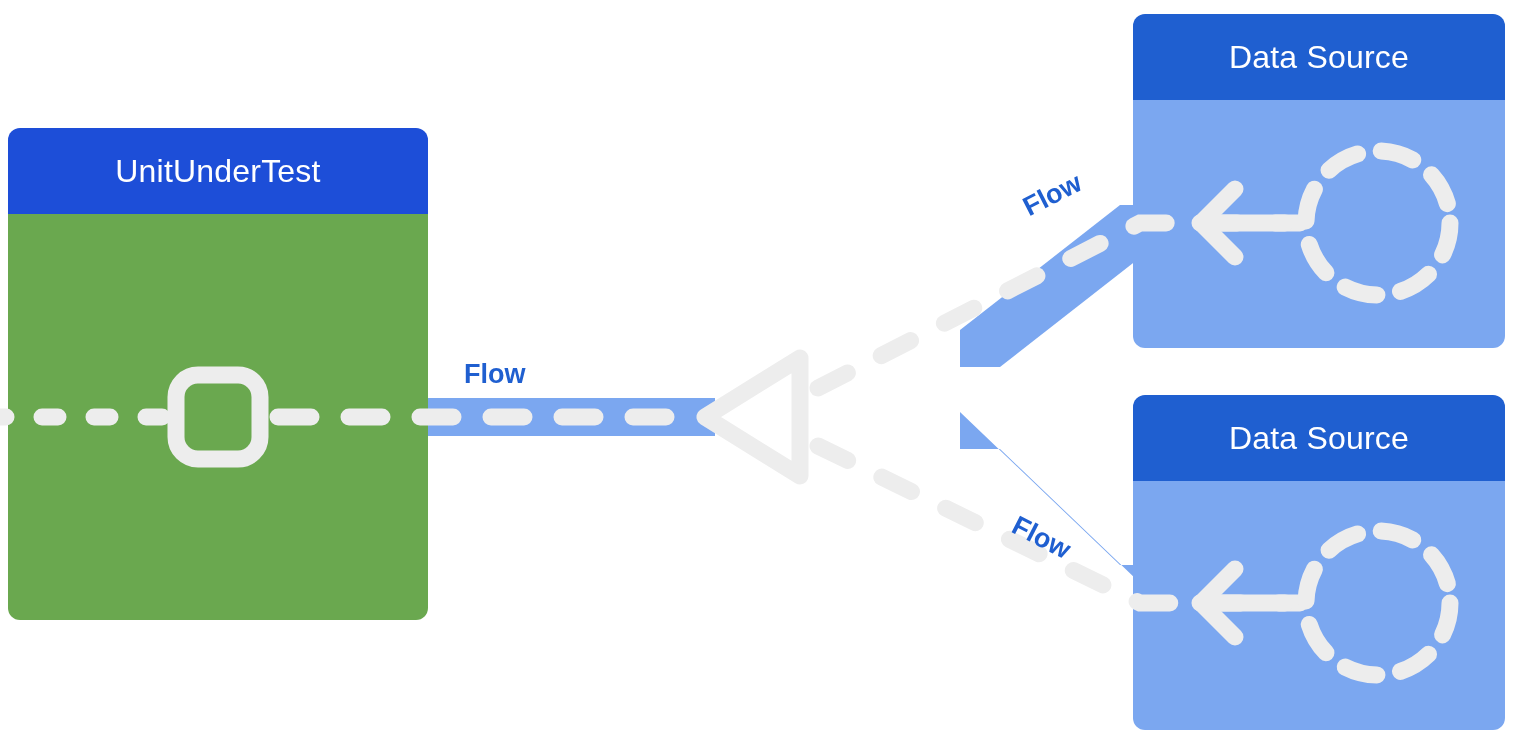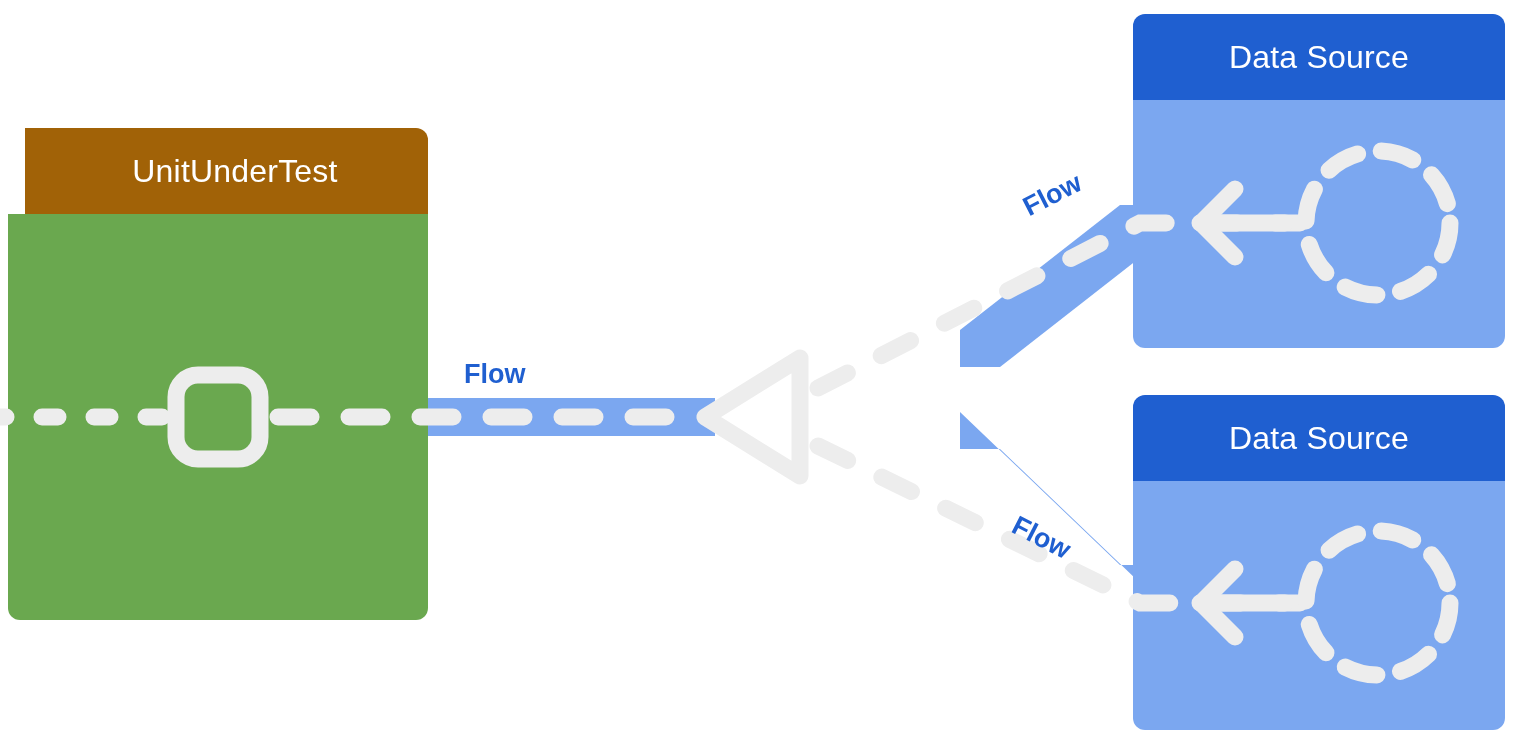--- a/index.html
+++ b/index.html
@@ -40,21 +40,21 @@
     line-height: 1;
     white-space: nowrap;
   }
   .node-body {
     width: 100%;
     height: calc(100% - 86px);
   }
 
   
   #node-uut        { left: 8px;  top: 128px; width: 420px; height: 492px; }
-  #node-uut .node-header { background: #a16207; margin-left: 17px; }
+  #node-uut .node-header { background: #1d4ed8; }
   #node-uut .node-body   { background: #6AA84F; }
 
   
   #node-repo       { left: 570px; top: 126px; width: 408px; height: 491px; }
   #node-repo .node-header { background: #1F5FD0; }
   #node-repo .node-body   { background: #7BA7F0; }
 
   
   #node-ds-top     { left: 1133px; top: 14px;  width: 372px; height: 334px; }
   #node-ds-bottom  { left: 1133px; top: 395px; width: 372px; height: 335px; }

